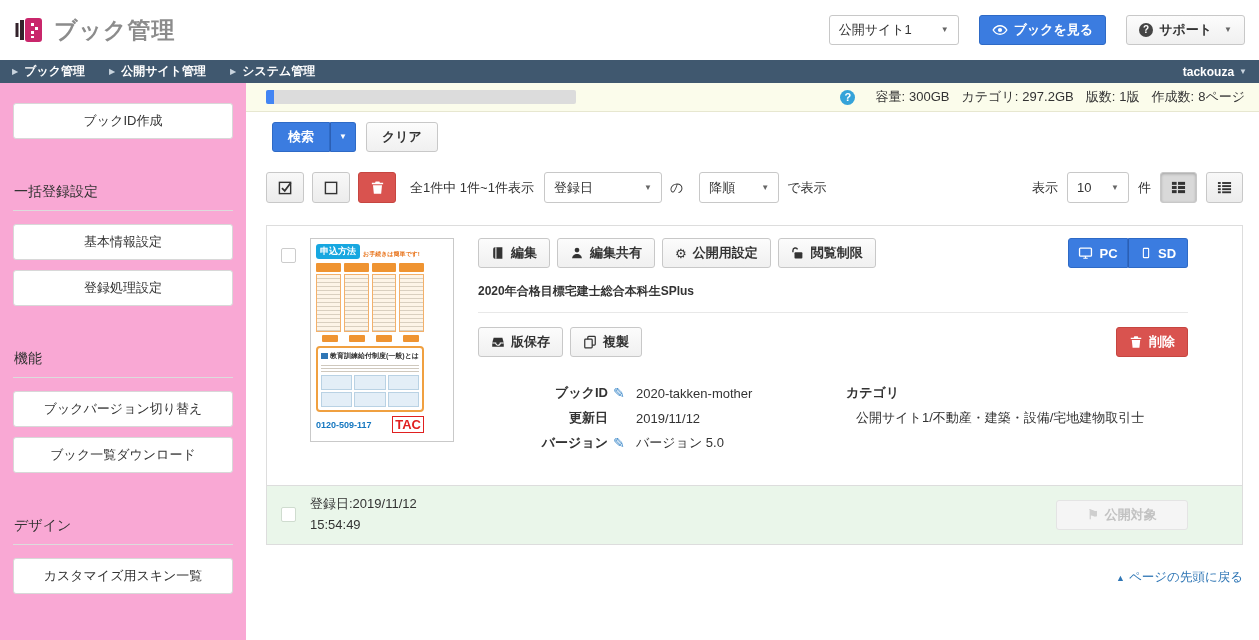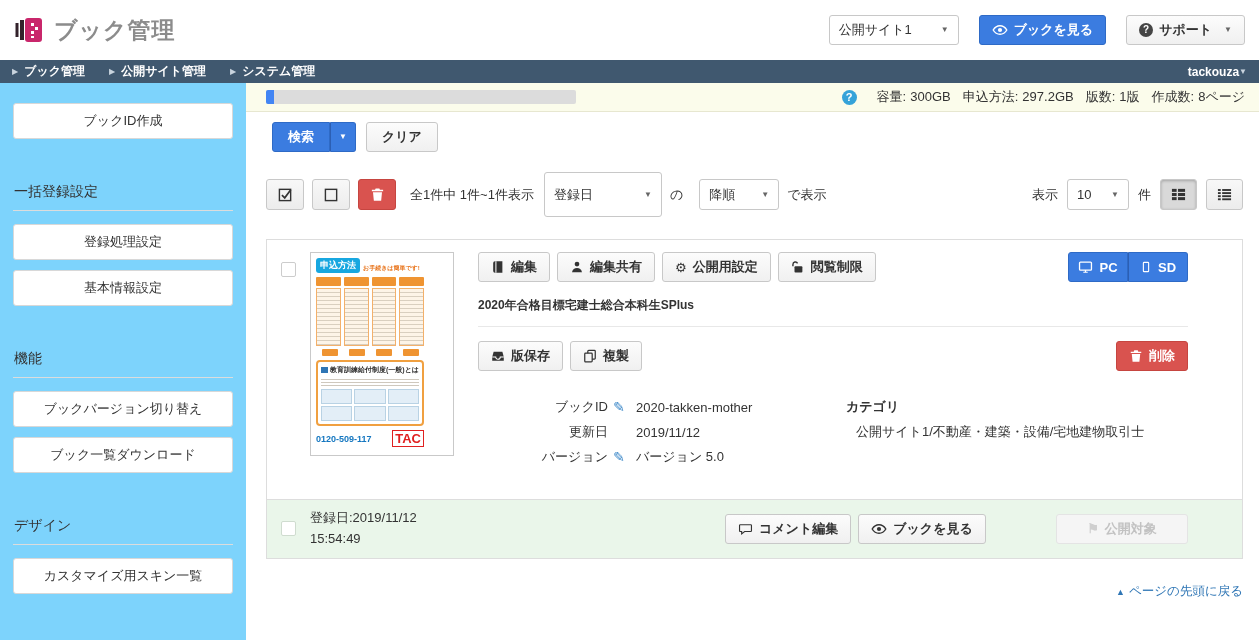--- a/index.html
+++ b/index.html
@@ -20,24 +20,24 @@
          background:linear-gradient(#fcfcfc,#f0f0f0); height:30px; padding:0 12px; font-size:13px; font-weight:bold; color:#333; cursor:pointer; white-space:nowrap; }
   .btn-primary { background:#3b7ce0; border-color:#2e6ac6; color:#fff; }
   .btn-danger  { background:#d9534f; border-color:#c64540; color:#fff; }
   .qcircle { width:15px; height:15px; border-radius:50%; color:#fff; font-size:11px; font-weight:bold; display:inline-flex; align-items:center; justify-content:center; line-height:1; }
   .qcircle.dark { background:#454545; width:14px; height:14px; font-size:10px; }
   .qcircle.blue { background:#35a3d9; }
   
   .navbar { height:23px; background:#40586f; display:flex; align-items:center; gap:24px; padding:0 12px; }
   .nav-item { color:#fff; font-size:12px; font-weight:bold; display:inline-flex; align-items:center; gap:6px; cursor:pointer; }
   .nav-caret { font-size:8px; color:#c9d4de; }
-  .nav-user { margin-left:auto; color:#fff; font-size:12px; font-weight:bold; cursor:pointer; display:inline-flex; align-items:center; }
+  .nav-user { margin-left:auto; color:#fff; font-size:12px; font-weight:bold; cursor:pointer; display:inline-flex; align-items:center; gap:5px; }
   
   .layout { display:flex; height:557px; }
-  .sidebar { width:246px; background:#7dd3fc; padding:20px 13px 0; flex-shrink:0; }
+  .sidebar { width:246px; background:#f9a8d4; padding:20px 13px 0; flex-shrink:0; }
   .side-btn { display:block; width:100%; background:#fff; border:1px solid #d8d8d8; border-radius:3px; padding:8px 2px; font-size:13px; color:#333; text-align:center; cursor:pointer; margin-bottom:10px; font-family:inherit; }
   .side-section { margin-top:44px; }
   .side-heading { font-size:14px; color:#333; padding:0 1px 9px; border-bottom:1px solid #dcdcdc; margin-bottom:13px; }
   .main { flex:1; display:flex; flex-direction:column; min-width:0; }
   
   .capacity-row { height:29px; background:#fbfceb; border-bottom:1px solid #e7e7d0; display:flex; align-items:center; padding:0 14px 0 20px; flex-shrink:0; }
   .progress { width:310px; height:14px; background:#dcdcdc; border-radius:2px; overflow:hidden; }
   .progress-fill { width:8px; height:100%; background:#4285f4; }
   .cap-info { margin-left:auto; display:flex; align-items:center; font-size:13px; }
   .cap-info .qcircle { margin-right:8px; }
@@ -51,21 +51,21 @@
   .split { display:inline-flex; margin-left:6px;align-items:flex-end; }
   .btn-search { border-radius:3px 0 0 3px; padding:0 15px; }
   .btn-search-caret { border-radius:0 3px 3px 0; border-left:1px solid #2c5fb4; width:26px; padding:0; }
   .btn-search-caret .caret { color:#fff; margin:0; }
   .btn-clear { margin-left:10px; padding:0 15px; }
   
   .toolbar-row { margin-top:20px; display:flex; align-items:center; }
   .icon-btn { width:38px; height:31px; display:inline-flex; align-items:center; justify-content:center; background:linear-gradient(#f8f8f8,#ececec); border:1px solid #c8c8c8; border-radius:3px; cursor:pointer; margin-right:8px; }
   .trash-btn { background:#d9534f; border-color:#c64540; margin-right:0; }
   .count-text { margin:0 10px 0 14px; white-space:nowrap; }
-  .sel-sort { width:118px; height:45px; }
+  .sel-sort { width:118px; height:31px; }
   .sel-order { width:80px; height:31px; margin:0 8px; }
   .particle { margin:0 8px 0 0; }
   .particle-no { margin:0 8px; }
   .right-group { margin-left:auto; display:flex; align-items:center; gap:9px; }
   .sel-perpage { width:62px; height:31px; }
   .toggle-btn { width:37px; margin-right:0; }
   .toggle-btn.active { background:#d9d9d9; box-shadow:inset 0 1px 3px rgba(0,0,0,.25); }
   
   .card { margin-top:22px; border:1px solid #ddd; background:#fff; }
   .card-body { display:flex; padding:12px 54px 26px 14px; }
@@ -76,21 +76,21 @@
   .actions-row { display:flex; align-items:center; gap:7px; }
   .pcsd { margin-left:auto; display:inline-flex; }
   .pcsd .btn { width:60px; padding:0; }
   .btn-pc { border-radius:3px 0 0 3px;text-align:center; }
   .btn-sd { border-radius:0 3px 3px 0; border-left:1px solid #2c5fb4; }
   .book-title { margin-top:15px; font-size:12px; font-weight:bold; }
   hr.sep { border:none; border-top:1px solid #e8e8e8; margin:12px 0 14px; }
   .meta { margin-top:27px; display:flex; font-size:13px; }
   .meta-left { width:356px; flex-shrink:0; }
   .meta-row { display:flex; align-items:center; margin-bottom:7px; }
-  .meta-label { width:130px; text-align:right; font-weight:normal; }
+  .meta-label { width:130px; text-align:right; font-weight:bold; }
   .meta-edit { width:22px; text-align:center; color:#3a87c8; cursor:pointer; font-size:14px; }
   .meta-value { margin-left:6px; white-space:nowrap; }
   .meta-right { margin-left:12px; min-width:0; }
   .meta-label2 { font-weight:bold; }
   .meta-value2 { margin-top:7px; padding-left:10px; }
   
   .card-footer { background:#eaf6ea; border-top:1px solid #ddd; display:flex; align-items:center; padding:8px 54px 8px 14px; }
   .card-footer .cb { margin-right:14px; border-color:#cfdccf; }
   .date-block { width:415px; line-height:1.6; }
   .footer-btns { display:flex; gap:7px; }
@@ -181,22 +181,22 @@
   </span>
 </nav>
 
 <div class="layout">
 
   <aside class="sidebar">
     <button class="side-btn">ブックID作成</button>
 
     <div class="side-section">
       <div class="side-heading">一括登録設定</div>
+      <button class="side-btn">基本情報設定</button>
       <button class="side-btn">登録処理設定</button>
-      <button class="side-btn">基本情報設定</button>
     </div>
 
     <div class="side-section">
       <div class="side-heading">機能</div>
       <button class="side-btn">ブックバージョン切り替え</button>
       <button class="side-btn">ブック一覧ダウンロード</button>
     </div>
 
     <div class="side-section">
       <div class="side-heading">デザイン</div>
@@ -206,21 +206,21 @@
 
   <main class="main">
 
     <div class="capacity-row">
       <div class="progress">
         <div class="progress-fill"></div>
       </div>
       <div class="cap-info">
         <span class="qcircle blue glyph">?</span>
         <span class="cap-pair"><span>容量:</span><span class="v">300GB</span></span>
-        <span class="cap-pair"><span>申込方法:</span><span class="v">297.2GB</span></span>
+        <span class="cap-pair"><span>カテゴリ:</span><span class="v">297.2GB</span></span>
         <span class="cap-pair"><span>版数:</span><span class="v">1版</span></span>
         <span class="cap-pair"><span>作成数:</span><span class="v">8ページ</span></span>
       </div>
     </div>
 
     <div class="content">
 
       <div class="search-row">
         <span class="split">
           <button class="btn btn-primary btn-search">検索</button>
@@ -449,35 +449,20 @@
             </div>
           </div>
         </div>
 
         <div class="card-footer">
           <span class="cb"></span>
           <div class="date-block">
             <div>登録日:2019/11/12</div>
             <div>15:54:49</div>
           </div>
-          <div class="footer-btns">
-            <button class="btn">
-              <svg class="ic" width="15" height="14" viewBox="0 0 16 16">
-                <path d="M2 3.2h12a0.8 0.8 0 0 1 .8.8v6a0.8 0.8 0 0 1-.8.8H7l-3.4 2.8v-2.8H2a0.8 0.8 0 0 1-.8-.8V4a0.8 0.8 0 0 1 .8-.8z" fill="none" stroke="#333" stroke-width="1.3"></path>
-              </svg>
-              <span>コメント編集</span>
-            </button>
-            <button class="btn">
-              <svg class="ic" width="16" height="16" viewBox="0 0 16 16">
-                <path fill="none" stroke="#333" stroke-width="1.4" d="M1.2 8s2.5-4.3 6.8-4.3S14.8 8 14.8 8 12.3 12.3 8 12.3 1.2 8 1.2 8z"></path>
-                <circle cx="8" cy="8" r="2.1" fill="#333"></circle>
-              </svg>
-              <span>ブックを見る</span>
-            </button>
-          </div>
           <span class="spacer"></span>
           <button class="btn btn-disabled">
             <span class="glyph">⚑</span>
             <span>公開対象</span>
           </button>
         </div>
       </div>
 
       <div class="back-link">
         <span class="up glyph">▲</span><span>ページの先頭に戻る</span>

